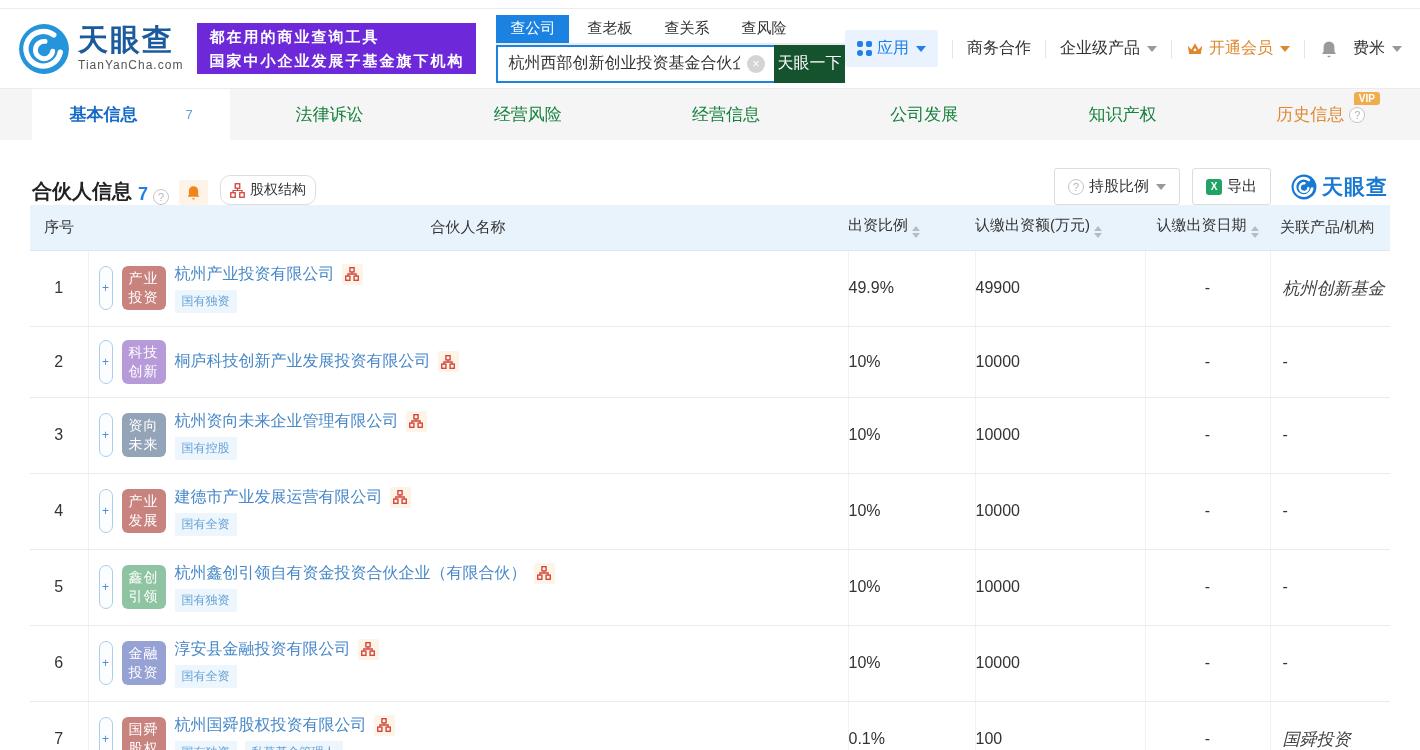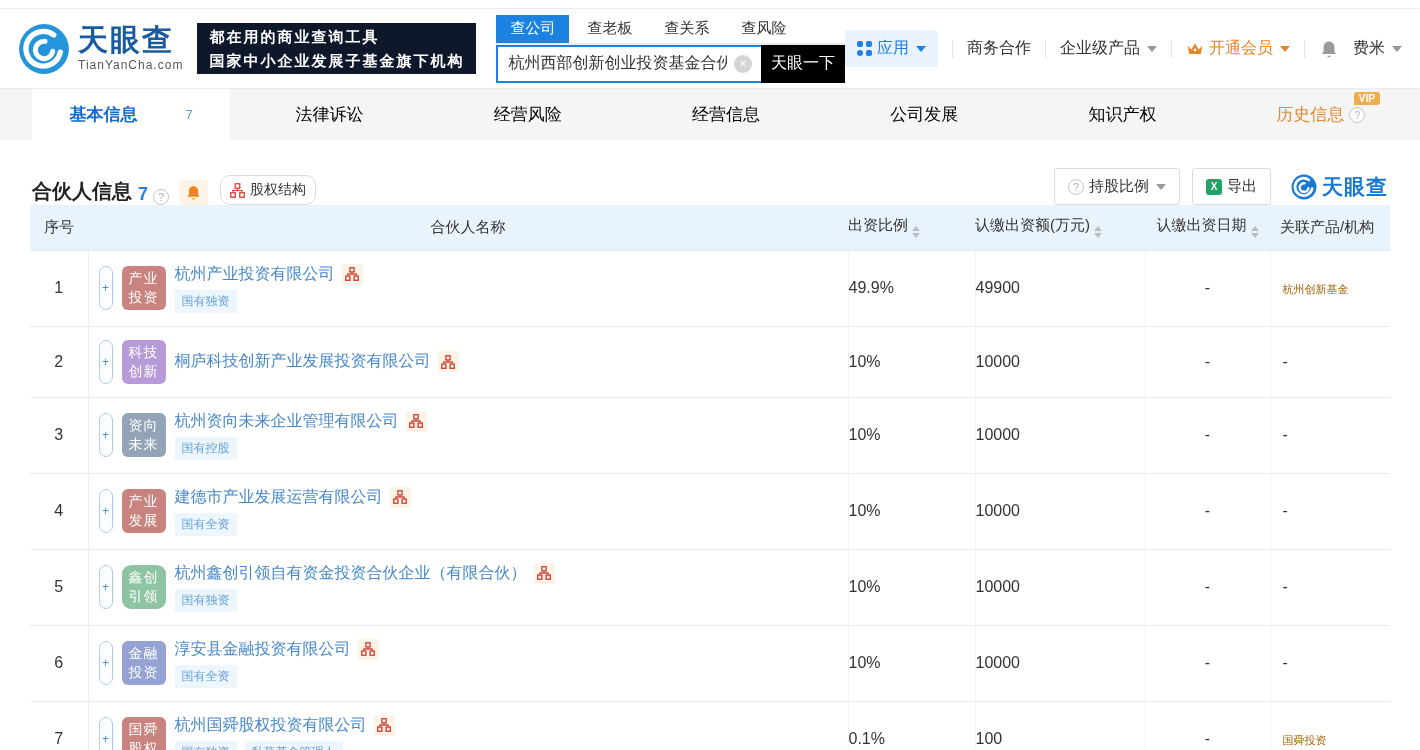--- a/index.html
+++ b/index.html
@@ -7,54 +7,54 @@
     font-family:"Liberation Sans","DejaVu Sans",sans-serif; background:#fff; color:#333; }
 
   .top-hairline { height:9px; border-bottom:1px solid #ececec; }
 
   
   .header { height:79px; display:flex; align-items:center; padding:0 18px; }
   .logo { display:flex; align-items:center; gap:8px; cursor:pointer; }
   .logo-swirl { width:52px; height:52px; flex:0 0 auto; }
   .logo-txt .brand { font-size:30px; font-weight:bold; color:#1a5b9e; letter-spacing:2px; line-height:1; }
   .logo-txt .domain { font-size:12px; color:#555; letter-spacing:1px; margin-top:3px; }
-  .banner { background:#0f172a; color:#fff; font-weight:bold; font-size:15px;
+  .banner { background:#6d28d9; color:#fff; font-weight:bold; font-size:15px;
     padding:2px 12px; line-height:1.55; margin-left:14px; letter-spacing:2px; white-space:nowrap; }
 
   .search-block { margin-left:20px; width:452px; }
   .search-tabs { display:flex; gap:4px; border-bottom:2px solid #eaeaea; }
   .search-tab { font-size:15px; padding:4px 14px 5px; cursor:pointer; color:#333; white-space:nowrap; }
   .search-tab.active { background:#1b82e2; color:#fff; }
   .search-row { display:flex; margin-top:0; }
   .search-input-wrap { position:relative; flex:1; }
   .search-input { width:100%; height:38px; border:2px solid #1b82e2; border-right:none;
     font-size:16px; padding:0 34px 0 10px; color:#333; outline:none;
     font-family:"Liberation Sans","DejaVu Sans",sans-serif; }
   .clear-btn { position:absolute; right:9px; top:10px; width:18px; height:18px; border-radius:50%;
     background:#d4d4d4; color:#fff; font-size:12px; line-height:18px; text-align:center; cursor:pointer; }
-  .search-btn { width:84px; height:38px; background:#000000; color:#fff; border:none;
+  .search-btn { width:71px; height:38px; background:#14532d; color:#fff; border:none;
     font-size:16px; cursor:pointer; font-family:inherit; }
 
   .header-menu { margin-left:auto; display:flex; align-items:center; gap:14px; font-size:16px; color:#333; }
   .menu-item { display:flex; align-items:center; gap:5px; cursor:pointer; white-space:nowrap; }
   .apps-pill { background:#eaf3fd; color:#2080e8; padding:8px 12px; border-radius:3px; }
   .grid-icon { width:15px; height:15px; display:grid; grid-template-columns:6px 6px; grid-template-rows:6px 6px; gap:3px; }
   .grid-icon i { background:#2080e8; border-radius:2px; }
   .grid-icon i:nth-child(3){ border-radius:50%; }
   .caret { width:0; height:0; border-left:5px solid transparent; border-right:5px solid transparent;
     border-top:6px solid #999; margin-left:2px; }
   .caret.blue{ border-top-color:#2080e8; } .caret.orange{ border-top-color:#e0882b; }
   .vdiv { width:1px; height:18px; background:#e3e3e3; }
   .vip-link { color:#e0882b;justify-content:flex-end; }
   .bell-svg { width:20px; height:20px; }
 
   
   .nav { height:52px; background:#f5f5f5; border-top:1px solid #ececec; display:flex; padding-left:32px; }
   .nav-tab { width:200px; display:flex; align-items:center; justify-content:center; font-size:17px;
-    color:#000000; cursor:pointer; position:relative; }
+    color:#15803d; cursor:pointer; position:relative; }
   .nav-tab.active { background:#fff; color:#1269c7; font-weight:bold;gap:44px; }
   .nav-count { font-size:13px; color:#5fa0e0; margin-left:4px; font-weight:normal; }
   .nav-tab.vip-tab { color:#e08932; }
   .vip-badge { position:absolute; top:3px; right:40px; background:#f0ad4e; color:#fff; font-size:10px;
     font-weight:bold; padding:1px 5px; border-radius:3px 3px 3px 0; }
   .help-circle { display:inline-block; width:16px; height:16px; border-radius:50%;
     border:1px solid #c6c6c6; color:#b5b5b5; font-size:11px; line-height:15px; text-align:center;
     margin-left:5px; font-weight:normal; background:#fff; }
 
   
@@ -91,21 +91,21 @@
     color:#4a90d9; font-size:12px; display:flex; align-items:center; justify-content:center; cursor:pointer; flex:0 0 auto; }
   .avatar { width:44px; height:44px; border-radius:6px; color:#fff; font-size:14px; line-height:1.35;
     display:flex; flex-direction:column; align-items:center; justify-content:center; flex:0 0 auto; letter-spacing:1px; }
   .name-body { display:flex; flex-direction:column; }
   .name-line { display:flex; align-items:flex-end; gap:7px; }
   .co-link { color:#4788c8; font-size:16px; text-decoration:none; cursor:pointer; }
   .org-icon { width:21px; height:21px; background:#fdf3e7; border-radius:2px; display:flex;
     align-items:center; justify-content:center; cursor:pointer; }
   .tag-row { display:flex; gap:8px; margin-top:5px; }
   .tag { background:#edf6fd; color:#64a0d6; font-size:12px; padding:3px 7px; white-space:nowrap; }
-  .rel-link { color:#a16207; font-size:11px; cursor:pointer; }
+  .rel-link { color:#404040; font-size:17px; cursor:pointer;font-style:italic; }
 </style>
 </head>
 <body>
 
 <div class="top-hairline"></div>
 
 <div class="header">
   <div class="logo">
     <svg class="logo-swirl" viewBox="0 0 48 48">
       <circle cx="24" cy="24" r="23" fill="#2494db"></circle>
@@ -401,21 +401,21 @@
           <td class="ta-r v-sep">10%</td>
           <td class="ta-r v-sep">10000</td>
           <td class="ta-c v-sep">-</td>
           <td class="ta-l v-sep">-</td>
         </tr>
         <tr>
           <td class="no-cell">5</td>
           <td>
             <div class="name-cell">
               <span class="expand-pill">+</span>
-              <span class="avatar" style="background: rgb(142, 196, 161); border-radius: 9px;">
+              <span class="avatar" style="background: rgb(142, 196, 161);">
                 <span>鑫创</span>
                 <span>引领</span>
               </span>
               <div class="name-body">
                 <div class="name-line">
                   <a class="co-link">杭州鑫创引领自有资金投资合伙企业（有限合伙）</a>
                   <span class="org-icon">
                     <svg width="14" height="14" viewBox="0 0 20 20">
                       <rect x="7" y="1" width="6" height="6" fill="none" stroke="#d4493e" stroke-width="2"></rect>
                       <rect x="1" y="13" width="6" height="6" fill="none" stroke="#d4493e" stroke-width="2"></rect>

